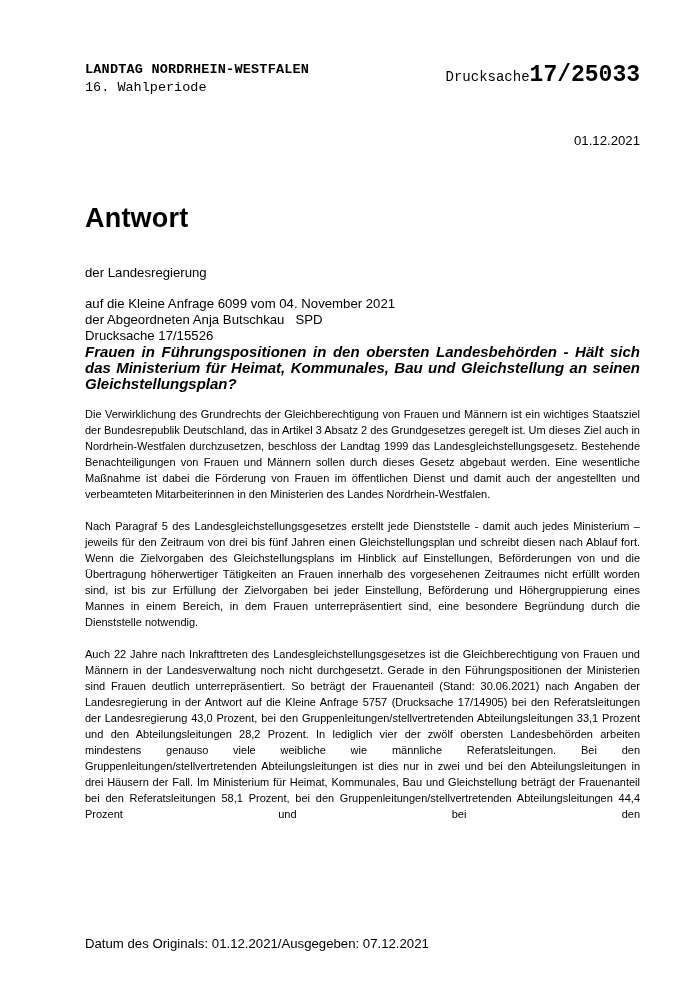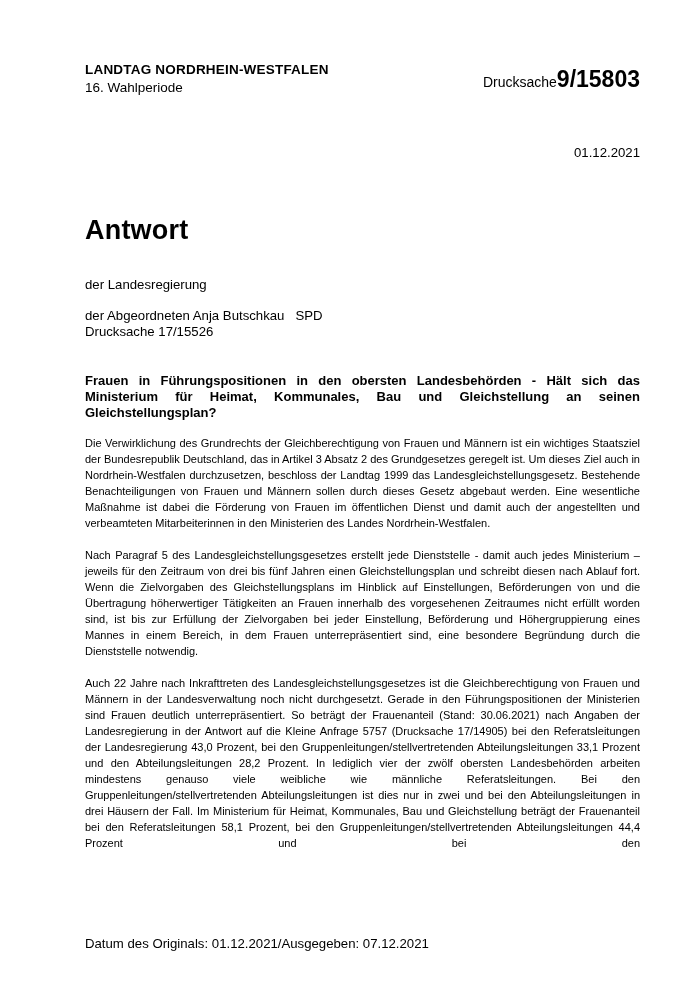--- a/index.html
+++ b/index.html
@@ -18,21 +18,22 @@
     box-sizing: border-box;
   }
   .content {
     padding: 62px 60px 0 85px; 
   }
 
   
   .doc-header {
     display: flex;
     justify-content: space-between;
-    align-items: center;
+    align-items: flex-start;
+    font-family: Liberation Mono, monospace;
   }
   .header-left .institution {
     font-size: 13.5px;
     font-weight: bold;
     line-height: 1.25;
     letter-spacing: 0.2px;
   }
   .header-left .period {
     font-size: 13.5px;
     line-height: 1.35;
@@ -45,21 +46,21 @@
   .drucksache-label {
     font-size: 14px;
   }
   .drucksache-number {
     font-size: 23px;
     font-weight: bold;
   }
 
   
   .date-line {
-    margin-top: 48px;
+    margin-top: 36px;
     text-align: right;
     font-size: 13.2px;
   }
 
   
   .doc-title {
     margin-top: 55px;
     font-size: 27px;
     font-weight: bold;
     letter-spacing: 0.2px;
@@ -73,25 +74,25 @@
     margin-top: 15px;
     font-size: 13.2px;
     line-height: 16px;
   }
   .reference-block .ref-line {
     white-space: pre-wrap;
   }
 
   
   .subject {
-    margin-top: 33px;
-    font-size: 13px;
+    font-size: 15px;
     font-weight: bold;
     line-height: 16px;
     text-align: justify;
+    font-style: italic;
   }
 
   
   .section-heading {
     margin-top: 31px;
     font-size: 13.2px;
     font-weight: bold;
     font-style: italic;
   }
 
@@ -124,31 +125,32 @@
 <div class="page">
   <div class="content">
 
     <div class="doc-header">
       <div class="header-left">
         <div class="institution">LANDTAG NORDRHEIN-WESTFALEN</div>
         <div class="period">16. Wahlperiode</div>
       </div>
       <div class="header-right">
         <span class="drucksache-label">Drucksache</span>
-        <span class="drucksache-number">9/15803</span>
+        <span class="drucksache-number">17/25033</span>
       </div>
     </div>
 
     <div class="date-line">01.12.2021</div>
 
     <div class="doc-title">Antwort</div>
 
     <div class="doc-from">der Landesregierung</div>
 
     <div class="reference-block">
+      <div class="ref-line">auf die Kleine Anfrage 6099 vom 04. November 2021</div>
       <div class="ref-line">der Abgeordneten Anja Butschkau   SPD</div>
       <div class="ref-line">Drucksache 17/15526</div>
     </div>
 
     <div class="subject">Frauen in Führungspositionen in den obersten Landesbehörden - Hält sich das Ministerium für Heimat, Kommunales, Bau und Gleichstellung an seinen Gleichstellungsplan?</div>
 
 
     <p class="body-paragraph">Die Verwirklichung des Grundrechts der Gleichberechtigung von Frauen und Männern ist ein wichtiges Staatsziel der Bundesrepublik Deutschland, das in Artikel 3 Absatz 2 des Grundgesetzes geregelt ist. Um dieses Ziel auch in Nordrhein-Westfalen durchzusetzen, beschloss der Landtag 1999 das Landesgleichstellungsgesetz. Bestehende Benachteiligungen von Frauen und Männern sollen durch dieses Gesetz abgebaut werden. Eine wesentliche Maßnahme ist dabei die Förderung von Frauen im öffentlichen Dienst und damit auch der angestellten und verbeamteten Mitarbeiterinnen in den Ministerien des Landes Nordrhein-Westfalen.</p>
     <p class="body-paragraph">Nach Paragraf 5 des Landesgleichstellungsgesetzes erstellt jede Dienststelle - damit auch jedes Ministerium – jeweils für den Zeitraum von drei bis fünf Jahren einen Gleichstellungsplan und schreibt diesen nach Ablauf fort. Wenn die Zielvorgaben des Gleichstellungsplans im Hinblick auf Einstellungen, Beförderungen von und die Übertragung höherwertiger Tätigkeiten an Frauen innerhalb des vorgesehenen Zeitraumes nicht erfüllt worden sind, ist bis zur Erfüllung der Zielvorgaben bei jeder Einstellung, Beförderung und Höhergruppierung eines Mannes in einem Bereich, in dem Frauen unterrepräsentiert sind, eine besondere Begründung durch die Dienststelle notwendig.</p>
     <p class="body-paragraph continued">Auch 22 Jahre nach Inkrafttreten des Landesgleichstellungsgesetzes ist die Gleichberechtigung von Frauen und Männern in der Landesverwaltung noch nicht durchgesetzt. Gerade in den Führungspositionen der Ministerien sind Frauen deutlich unterrepräsentiert. So beträgt der Frauenanteil (Stand: 30.06.2021) nach Angaben der Landesregierung in der Antwort auf die Kleine Anfrage 5757 (Drucksache 17/14905) bei den Referatsleitungen der Landesregierung 43,0 Prozent, bei den Gruppenleitungen/stellvertretenden Abteilungsleitungen 33,1 Prozent und den Abteilungsleitungen 28,2 Prozent. In lediglich vier der zwölf obersten Landesbehörden arbeiten mindestens genauso viele weibliche wie männliche Referatsleitungen. Bei den Gruppenleitungen/stellvertretenden Abteilungsleitungen ist dies nur in zwei und bei den Abteilungsleitungen in drei Häusern der Fall. Im Ministerium für Heimat, Kommunales, Bau und Gleichstellung beträgt der Frauenanteil bei den Referatsleitungen 58,1 Prozent, bei den Gruppenleitungen/stellvertretenden Abteilungsleitungen 44,4 Prozent und bei den</p>

